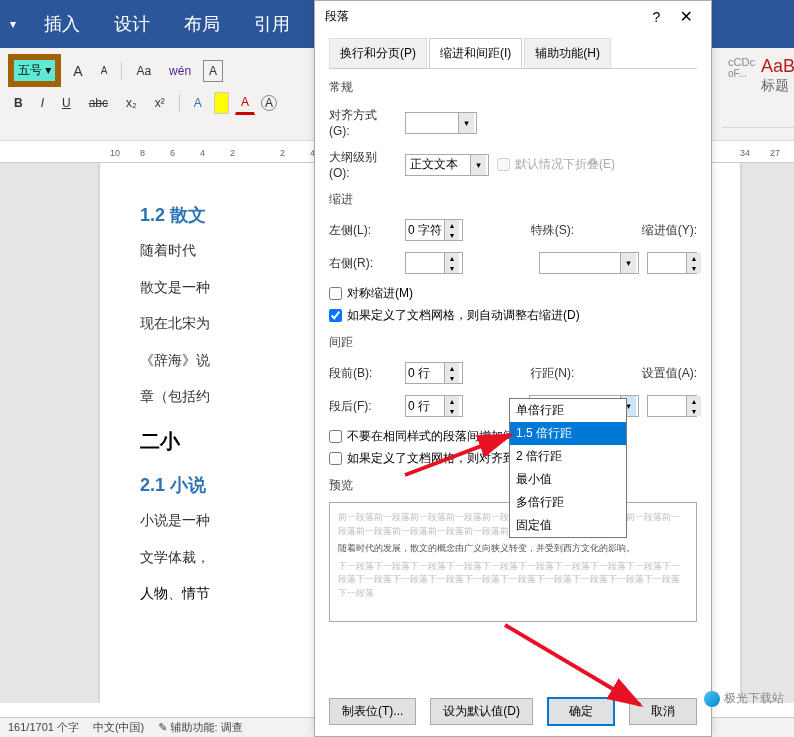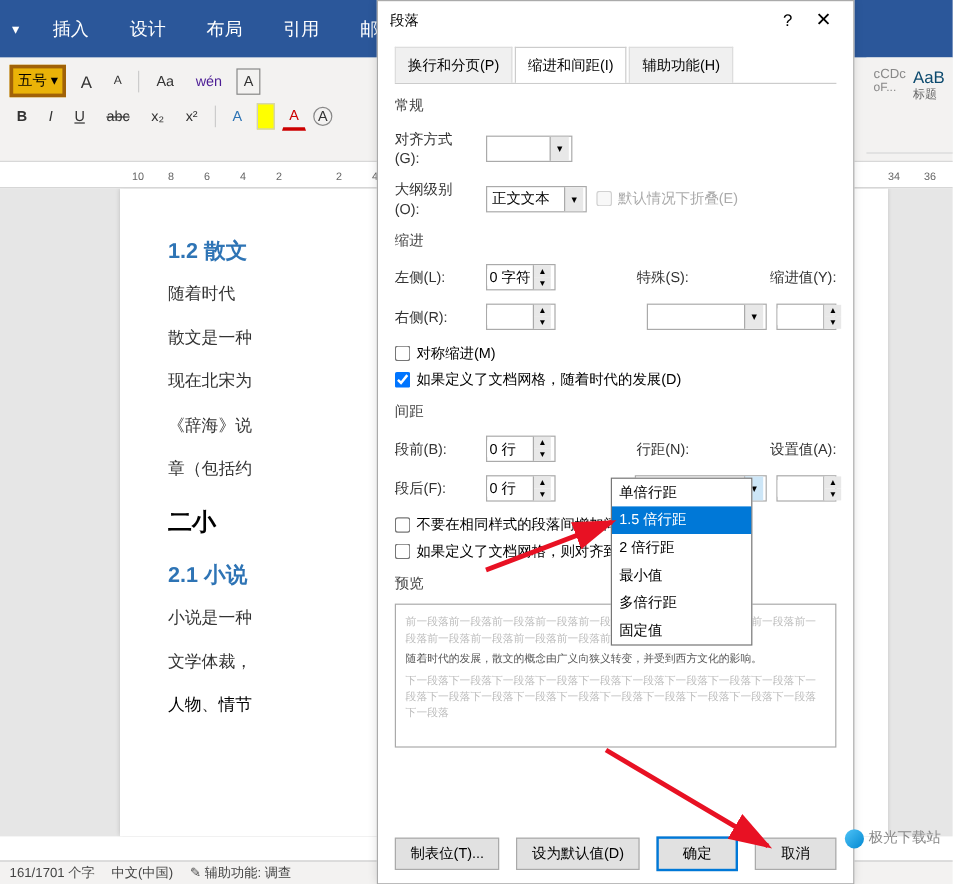--- a/index.html
+++ b/index.html
@@ -1,24 +1,24 @@
 <!DOCTYPE html>
 <html><head>
 <meta charset="utf-8">
 <style>
 *{box-sizing:border-box;margin:0;padding:0;font-family:"Microsoft YaHei",SimSun,sans-serif}
 body{width:794px;height:737px;overflow:hidden;font-size:12px;background:#fff;position:relative}
 .ribbon{background:#2b579a;color:#fff;height:48px;display:flex;align-items:center;padding:0 6px;gap:14px}
-.ribbon .tab{padding:6px 10px;font-size:15px}
+.ribbon .tab{padding:6px 10px;font-size:18px}
 .ribbon .icon-drop{padding:2px 4px}
 .toolbar{background:#f3f2f1;padding:6px 8px;border-bottom:1px solid #d8d8d8}
 .toolbar-row{display:flex;align-items:center;gap:6px;margin-bottom:4px}
 .tb-item{padding:3px 5px;color:#333;border:1px solid transparent;display:inline-flex;align-items:center;gap:2px}
 .tb-sep{width:1px;height:18px;background:#ccc;margin:0 2px}
-.font-size{border:3px solid #a16207;padding:2px 4px;background:#eab308;min-width:40px}
+.font-size{border:6px solid #a16207;padding:2px 4px;background:#5eead4;min-width:40px}
 .font-group-label{text-align:center;color:#666;font-size:11px;margin-top:2px}
 .styles{position:absolute;right:0;top:48px;background:#f3f2f1;padding:8px 6px;width:72px;height:80px;border-bottom:1px solid #d8d8d8}
 .style-box{font-size:13px;color:#444}
 .ruler{background:#fff;border-bottom:1px solid #ccc;height:20px;position:relative;margin-top:2px;display:flex;align-items:center;font-size:9px;color:#666}
 .ruler-mark{position:absolute;font-size:9px}
 .doc-area{background:#e6e6e6;height:540px;position:relative;overflow:hidden}
 .page{background:#fff;margin:0 0 0 100px;width:640px;height:540px;padding:30px 40px;box-shadow:0 0 4px rgba(0,0,0,.2)}
 .h-blue{color:#2e74b5;font-size:18px;font-weight:bold;margin:10px 0}
 .h-black{color:#000;font-size:20px;font-weight:bold;margin:18px 0}
 .para{color:#333;font-size:14px;margin:10px 0;line-height:1.9}
@@ -95,36 +95,36 @@
   <div class="font-group-label">字体</div>
 </div>
 
 <div class="styles">
   <div style="display:flex;gap:6px">
     <div class="style-box">
       <div style="font-size:11px;color:#888">cCDc</div>
       <div style="font-size:10px;color:#888">oF...</div>
     </div>
     <div class="style-box">
-      <div style="font-size:14px;color:#0c4a6e">AaB</div>
-      <div style="font-size:10px;color:#666">标题</div>
+      <div style="font-size:18px;color:#b91c1c">AaB</div>
+      <div style="font-size:14px;color:#666">标题</div>
     </div>
   </div>
 </div>
 
 <div class="ruler">
   <span class="ruler-mark" style="left:110px">10</span>
   <span class="ruler-mark" style="left:140px">8</span>
   <span class="ruler-mark" style="left:170px">6</span>
   <span class="ruler-mark" style="left:200px">4</span>
   <span class="ruler-mark" style="left:230px">2</span>
   <span class="ruler-mark" style="left:280px">2</span>
   <span class="ruler-mark" style="left:310px">4</span>
   <span class="ruler-mark" style="left:740px">34</span>
-  <span class="ruler-mark" style="left:770px">36</span>
+  <span class="ruler-mark" style="left:770px">27</span>
 </div>
 
 <div class="doc-area">
   <div class="page">
     <div class="h-blue">1.2 散文</div>
     <div class="para"><span>随着时代</span><span style="float:right">的影响。</span></div>
     <div class="para"><span>散文是一种</span><span style="float:right">词大约出</span></div>
     <div class="para">现在北宋为</div>
     <div class="para"><span>《辞海》说</span><span style="float:right">的散体文</span></div>
     <div class="para">章（包括约</div>
@@ -216,21 +216,21 @@
             <span>▼</span>
           </div>
         </div>
     </div>
     <label class="chk">
         <input type="checkbox" style="">
         <span>对称缩进(M)</span>
       </label>
     <label class="chk">
         <input type="checkbox" checked="" style="">
-        <span>如果定义了文档网格，随着时代的发展(D)</span>
+        <span>如果定义了文档网格，则自动调整右缩进(D)</span>
       </label>
 
     <div class="section-label">间距</div>
     <div class="form-row">
       <span class="form-label">段前(B):</span>
       <div class="spin">
           <input value="0 行" style="">
           <div class="spin-btns">
             <span>▲</span>
             <span>▼</span>

